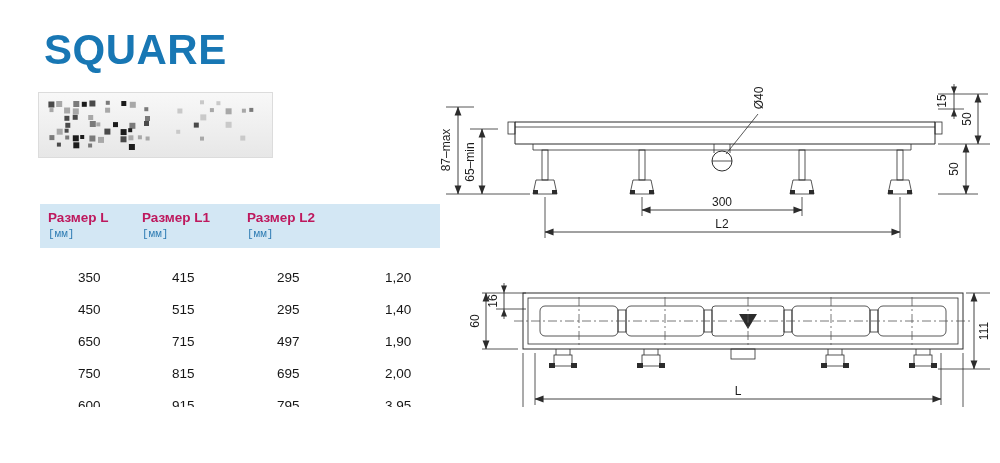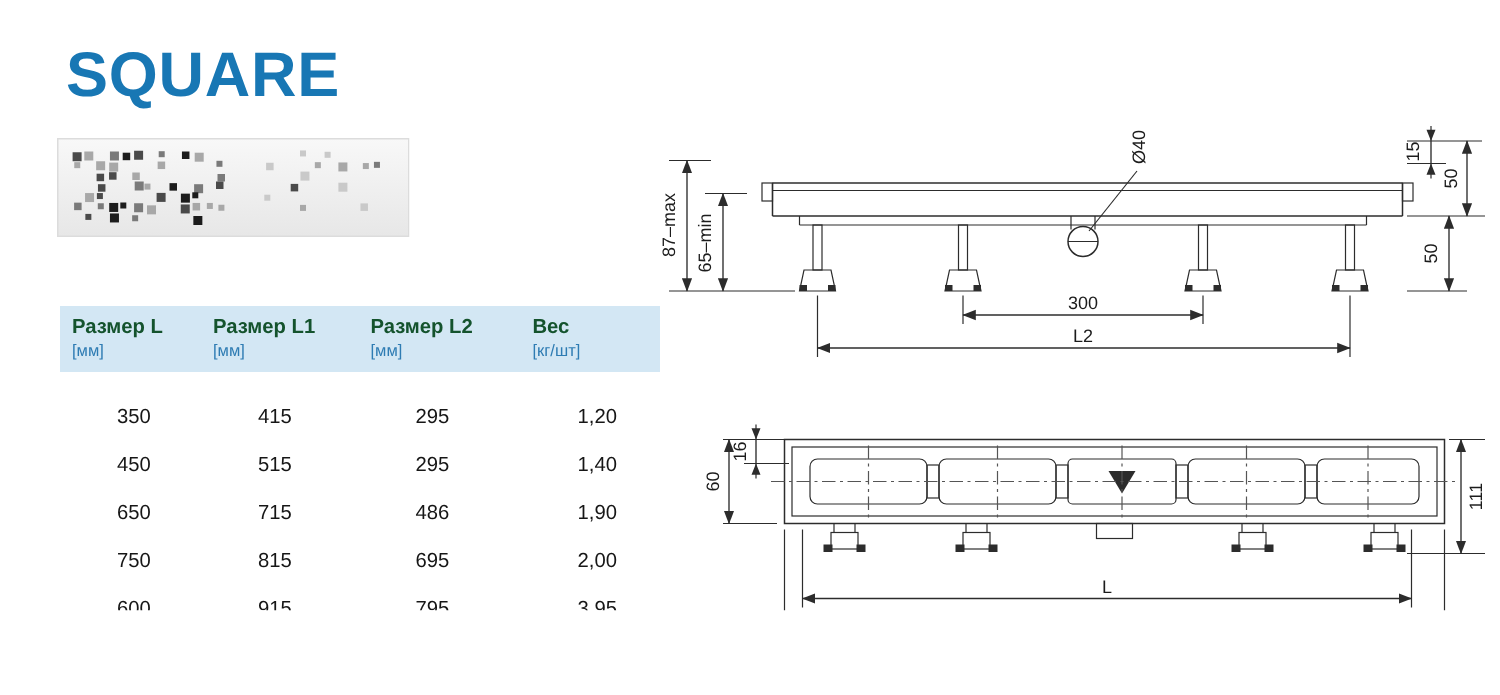--- a/index.html
+++ b/index.html
@@ -7,22 +7,22 @@
   .page { position:relative; width:1000px; height:407px; background:#fff; overflow:hidden;border-radius:16px; }
 
   .title { position:absolute; left:44px; top:26px; font-size:42px; font-weight:bold;
            color:#1877b4; letter-spacing:0.5px; }
 
   .grate { position:absolute; left:38px; top:92px; }
 
   .spec-table { position:absolute; left:40px; top:204px; width:400px; }
   .thead { display:grid; grid-template-columns:94px 105px 108px 93px;
            background:#d3e7f4; padding:6px 0 7px 8px; }
-  .th-label { display:block; color:#14532d; font-weight:bold; font-size:13.5px; line-height:16px; }
-  .th-unit  { display:block; color:#2e7cb3; font-size:11px; line-height:13px; margin-top:2px; }
+  .th-label { display:block; color:#be185d; font-weight:bold; font-size:13.5px; line-height:16px; }
+  .th-unit  { display:block; color:#2e7cb3; font-size:11px; line-height:13px; margin-top:2px;font-family:Liberation Mono, monospace; }
   .tbody { margin-top:13px; }
   .trow { display:grid; grid-template-columns:94px 105px 108px 93px; height:32px;
           align-items:center; padding-left:8px; font-size:13.5px; color:#161616;margin-left:30px; }
 
   .drawing { position:absolute; }
   svg text { font-family:"Liberation Sans", sans-serif; font-size:12px; fill:#1c1c1c; }
   .ln  { stroke:#2c2c2c; stroke-width:1; fill:none; }
   .thin{ stroke:#2c2c2c; stroke-width:0.8; fill:none; }
   .dim { stroke:#2c2c2c; stroke-width:0.9; fill:none; }
   .cl  { stroke:#555; stroke-width:0.8; fill:none; stroke-dasharray:9 3 2 3; }
@@ -109,42 +109,38 @@
         <span class="th-unit">[мм]</span>
       </div>
       <div class="th">
         <span class="th-label">Размер L1</span>
         <span class="th-unit">[мм]</span>
       </div>
       <div class="th">
         <span class="th-label">Размер L2</span>
         <span class="th-unit">[мм]</span>
       </div>
-      <div class="th">
-        <span class="th-label">Вес</span>
-        <span class="th-unit">[кг/шт]</span>
-      </div>
     </div>
     <div class="tbody">
       <div class="trow">
         <span class="td">350</span>
         <span class="td">415</span>
         <span class="td">295</span>
         <span class="td">1,20</span>
       </div>
       <div class="trow">
         <span class="td">450</span>
         <span class="td">515</span>
         <span class="td">295</span>
         <span class="td">1,40</span>
       </div>
       <div class="trow">
         <span class="td">650</span>
         <span class="td">715</span>
-        <span class="td">486</span>
+        <span class="td">497</span>
         <span class="td">1,90</span>
       </div>
       <div class="trow">
         <span class="td">750</span>
         <span class="td">815</span>
         <span class="td">695</span>
         <span class="td">2,00</span>
       </div>
       <div class="trow">
         <span class="td">600</span>

